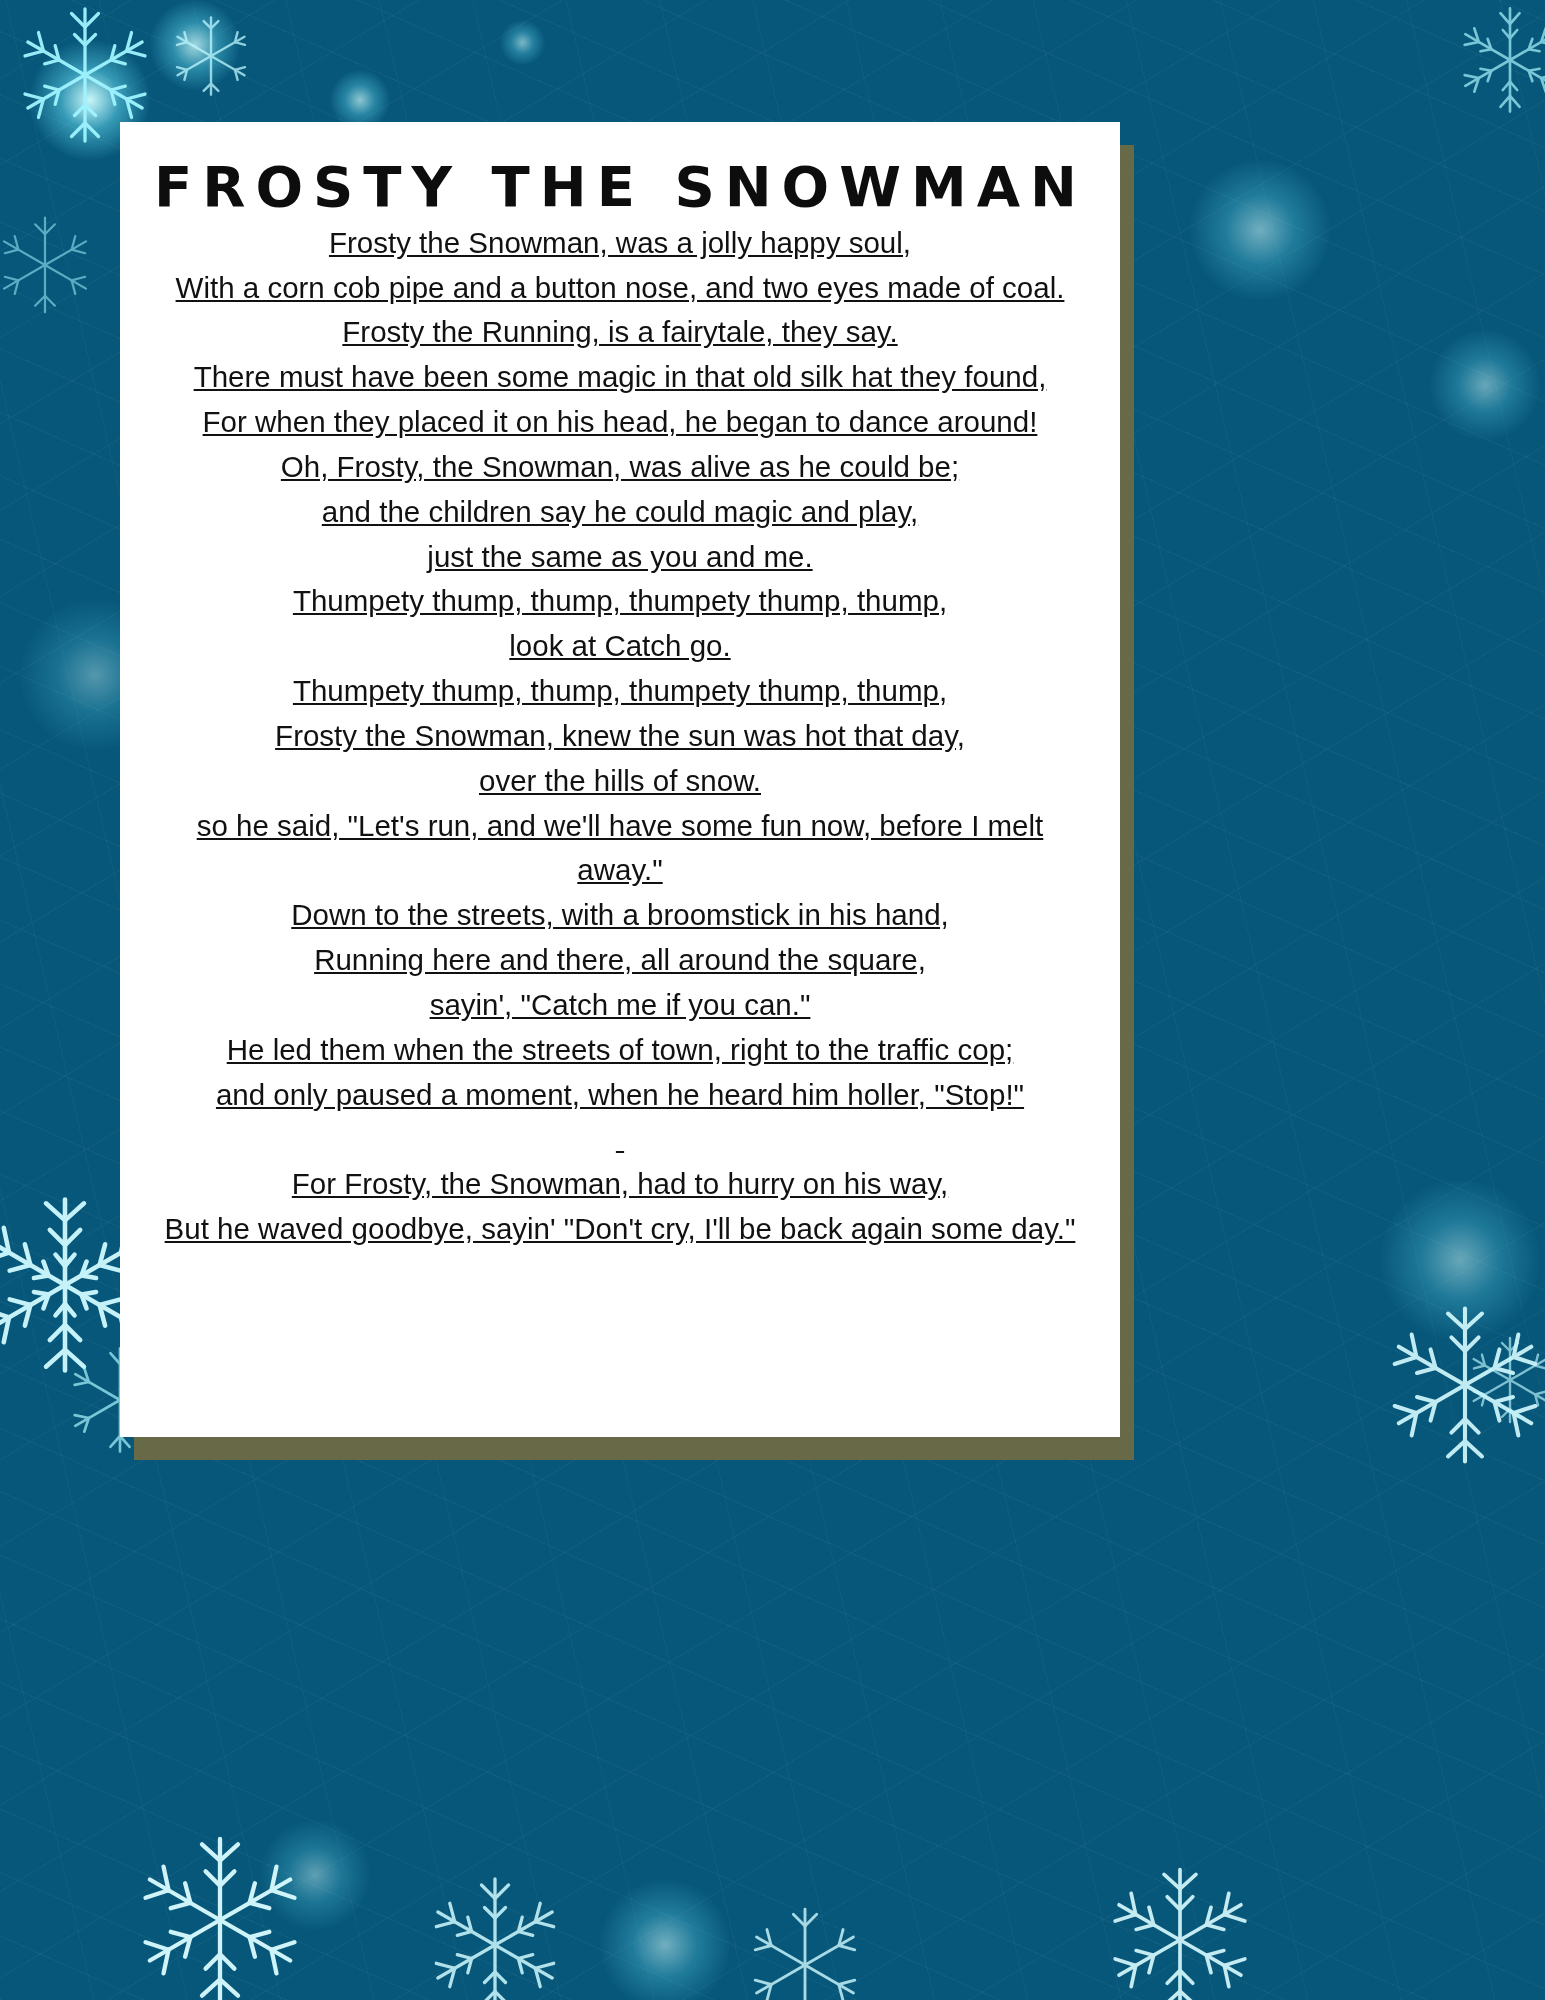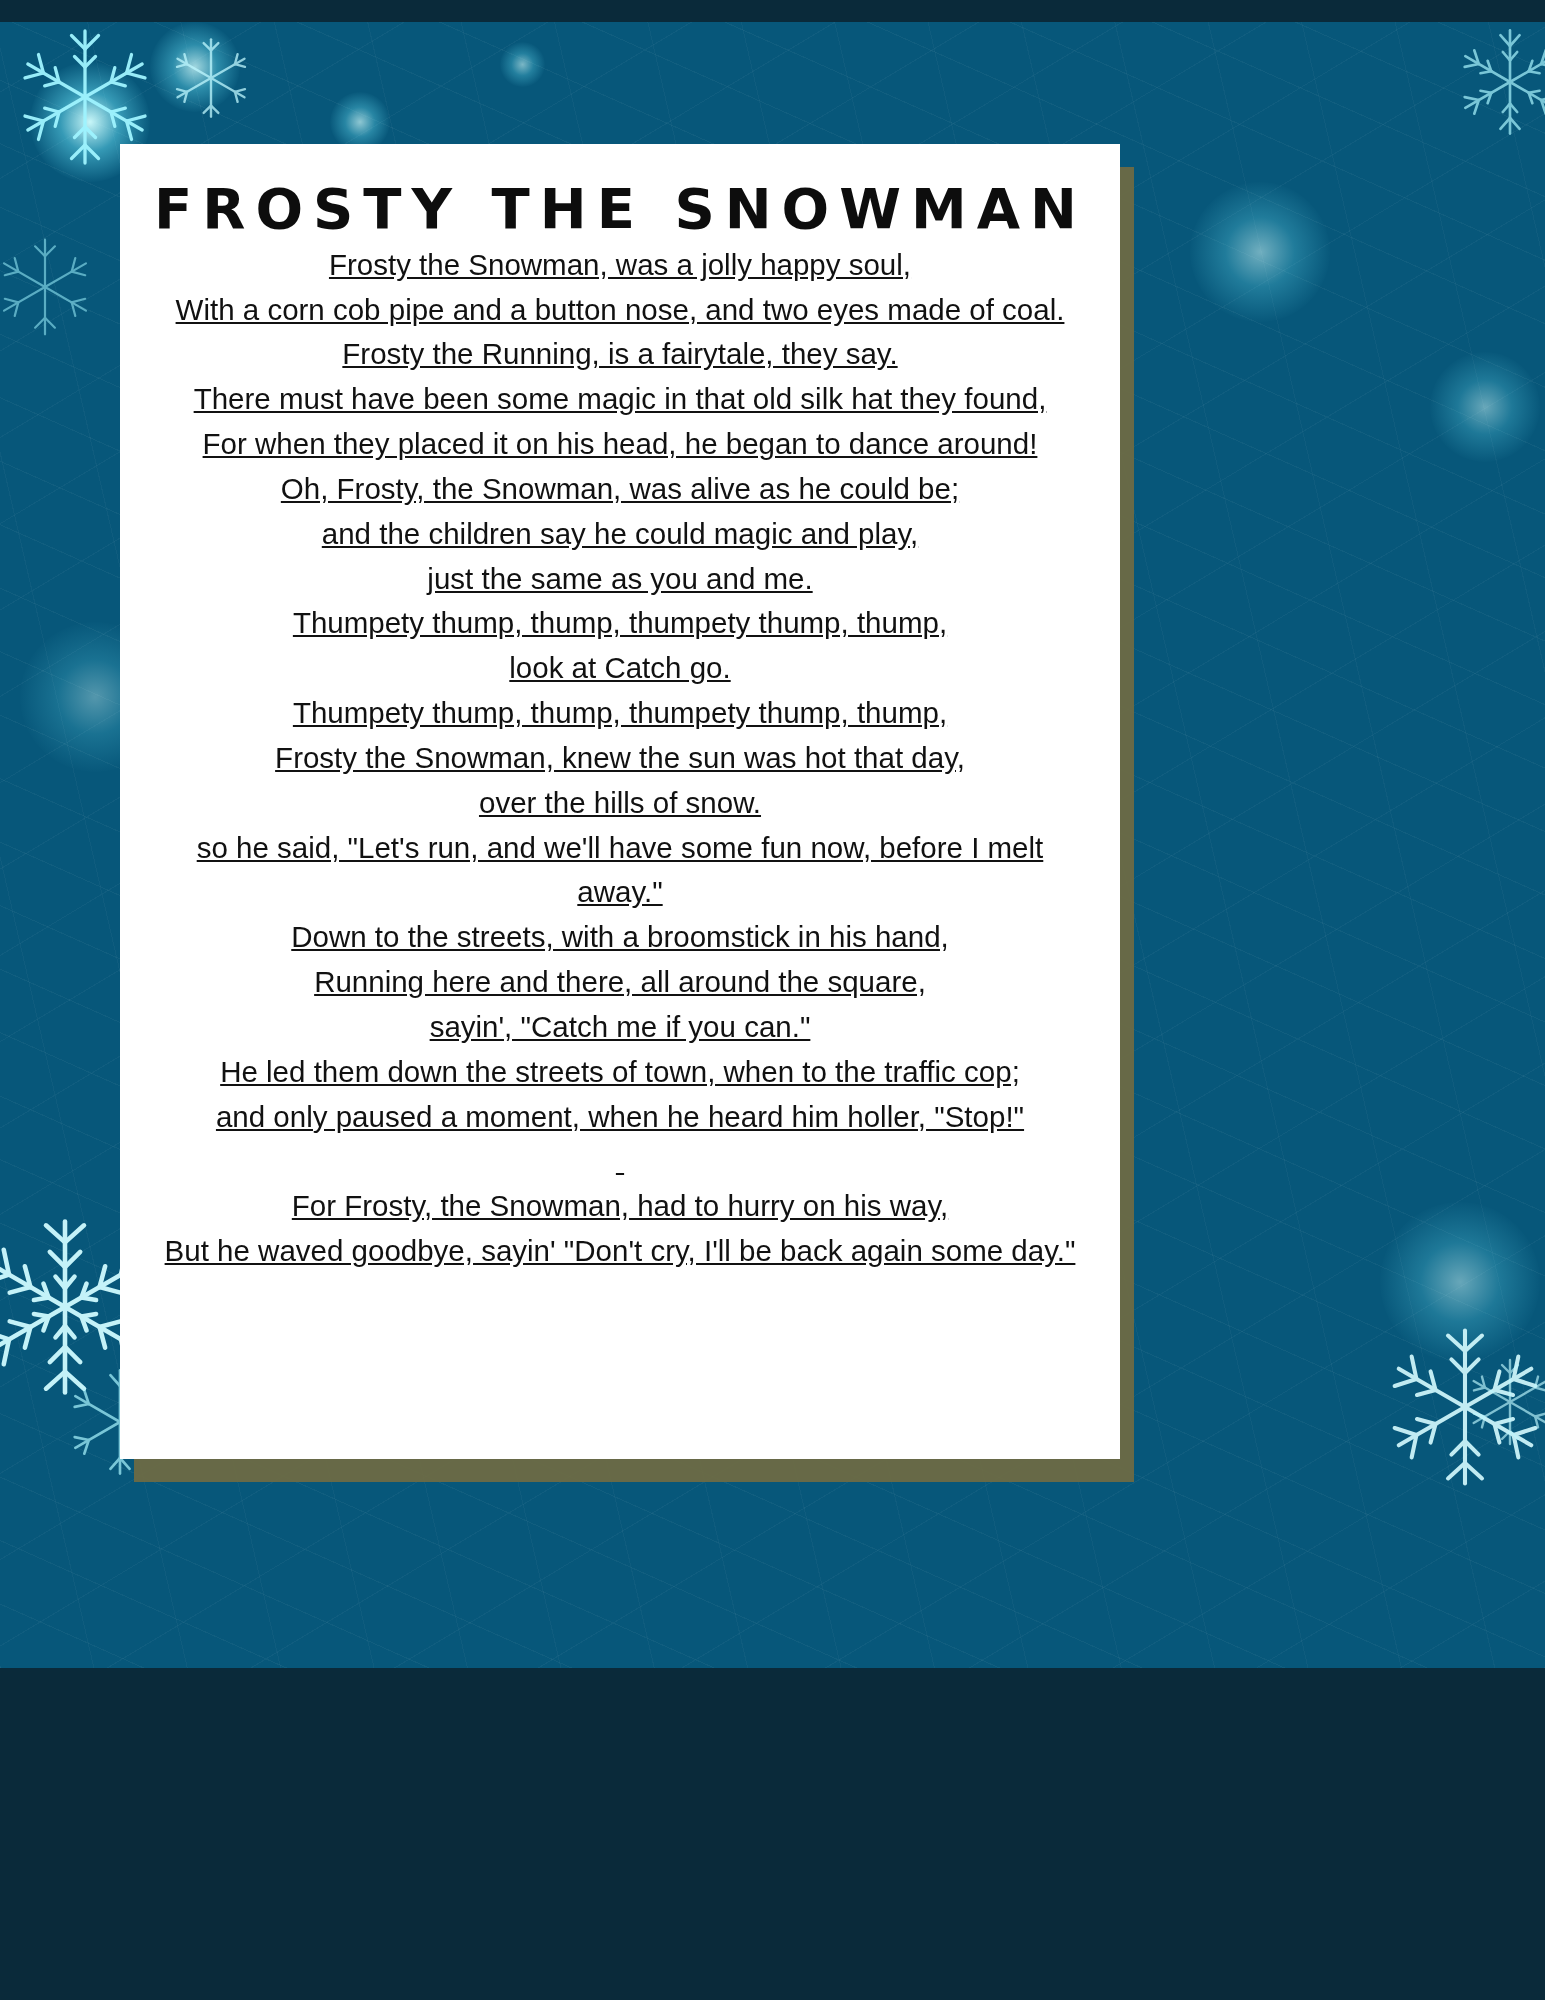--- a/index.html
+++ b/index.html
@@ -11,23 +11,22 @@
   }
   body {
     font-family: "Liberation Sans", sans-serif;
     background: #0a2a3a;
   }
 
   
   #poster {
     position: relative;
     width: 1545px;
-    height: 1646px;
+    height: 2000px;
     overflow: hidden;
-    margin-top: 22px;
   }
   #bg {
     position: absolute;
     inset: 0;
     background:
       radial-gradient(circle at 8% 6%, rgba(180,255,255,0.95) 0px, rgba(100,235,255,0.35) 55px, rgba(0,0,0,0) 140px),
       radial-gradient(circle at 3% 14%, rgba(160,250,255,0.75) 0px, rgba(60,220,255,0.2) 45px, rgba(0,0,0,0) 120px),
       radial-gradient(circle at 24% 3%, rgba(200,255,255,0.8) 0px, rgba(80,225,255,0.25) 40px, rgba(0,0,0,0) 110px),
       radial-gradient(circle at 96% 26%, rgba(140,245,255,0.7) 0px, rgba(40,200,240,0.25) 60px, rgba(0,0,0,0) 150px),
       radial-gradient(circle at 6% 72%, rgba(120,240,255,0.55) 0px, rgba(30,190,235,0.2) 70px, rgba(0,0,0,0) 180px),
@@ -357,21 +356,21 @@
         <span class="line">just the same as you and me.</span>
         <span class="line">Thumpety thump, thump, thumpety thump, thump,</span>
         <span class="line">look at Catch go.</span>
         <span class="line">Thumpety thump, thump, thumpety thump, thump,</span>
         <span class="line">Frosty the Snowman, knew the sun was hot that day,</span>
         <span class="line">over the hills of snow.</span>
         <span class="line">so he said, "Let's run, and we'll have some fun now, before I melt away."</span>
         <span class="line">Down to the streets, with a broomstick in his hand,</span>
         <span class="line">Running here and there, all around the square,</span>
         <span class="line">sayin', "Catch me if you can."</span>
-        <span class="line">He led them down the streets of town, when to the traffic cop;</span>
+        <span class="line">He led them when the streets of town, right to the traffic cop;</span>
         <span class="line">and only paused a moment, when he heard him holler, "Stop!"</span>
         <span class="line">&nbsp;</span>
         <span class="line">For Frosty, the Snowman, had to hurry on his way,</span>
         <span class="line">But he waved goodbye, sayin' "Don't cry, I'll be back again some day."</span>
       </div>
   </div>
 
 </div>
 
 </body></html>

